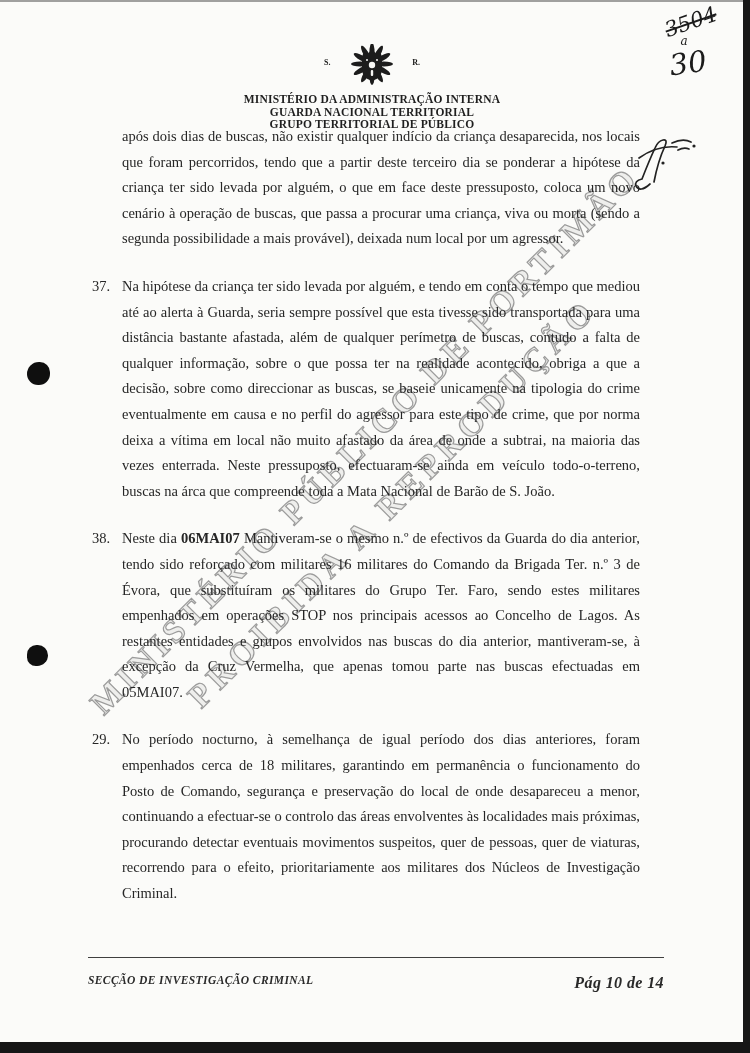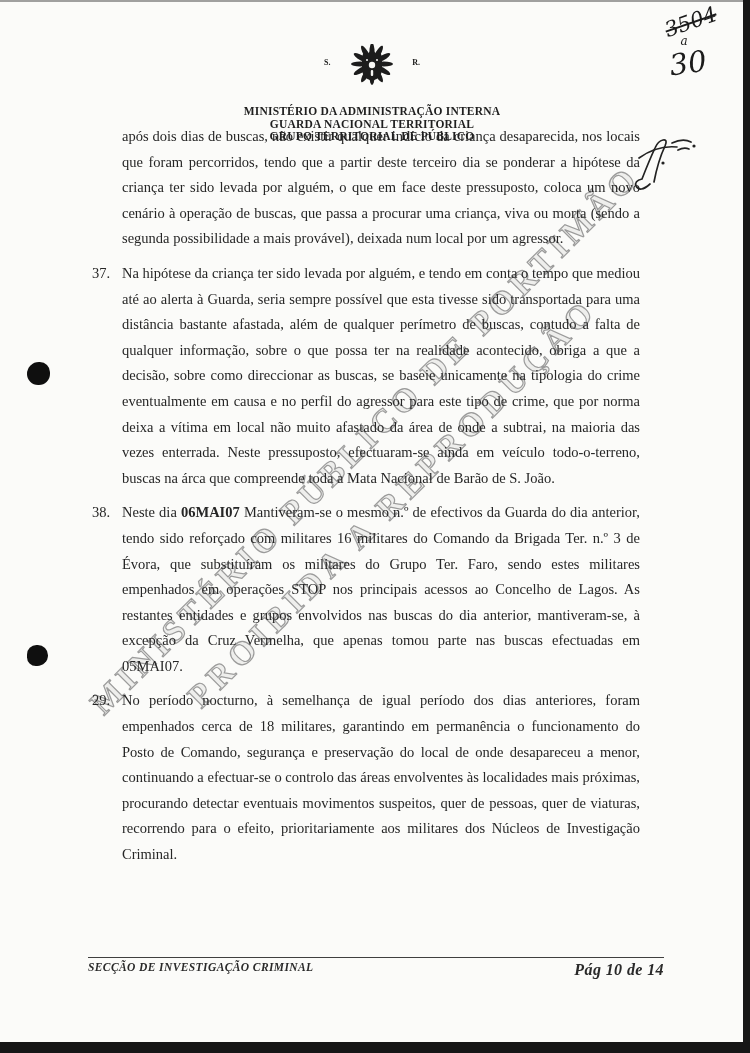--- a/index.html
+++ b/index.html
@@ -13,21 +13,21 @@
   .edge-right{position:absolute;top:0;right:0;width:7px;height:1053px;background:#181818;}
   .edge-bottom{position:absolute;bottom:0;left:0;width:750px;height:11px;background:#161616;}
 
   
   .header{position:absolute;top:44px;left:0;width:744px;text-align:center;z-index:3;}
   .emblem-wrap{position:relative;display:inline-block;width:96px;height:44px;}
   .emblem-letter{position:absolute;top:14px;font-size:8px;font-weight:bold;color:#1c1c1c;}
   .emblem-letter.s{left:0;}
   .emblem-letter.r{right:0;}
   .emblem-svg{position:absolute;left:13px;top:0;}
-  .header-lines{margin-top:13px;font-weight:bold;font-size:11.5px;line-height:12.5px;letter-spacing:.2px;color:#1f1f1f;}
+  .header-lines{margin-top:1px;font-weight:bold;font-size:11.5px;line-height:12.5px;letter-spacing:.2px;color:#1f1f1f;}
 
   
   .handwriting{position:absolute;top:10px;right:14px;width:90px;text-align:center;z-index:4;
     font-family:"DejaVu Serif", serif;font-style:italic;color:#1b1b1b;}
   .hw-crossed{display:inline-block;font-size:21px;transform:rotate(-19deg);
     text-decoration:line-through;text-decoration-thickness:2px;}
   .hw-a{font-size:12px;line-height:10px;margin-top:2px;margin-right:14px;}
   .hw-30{font-size:29px;line-height:30px;transform:rotate(-8deg);margin-top:2px;margin-right:6px;}
 
   
@@ -38,35 +38,35 @@
     color:rgba(190,190,190,0.22);
     -webkit-text-stroke:1.2px rgba(125,125,125,0.75);
   }
   .wm-line1{font-size:33px;letter-spacing:5px;white-space:nowrap;}
   .wm-line2{font-size:33px;letter-spacing:6px;white-space:nowrap;margin-top:27px;}
 
   
   .bodytext{position:absolute;left:92px;top:124px;width:548px;z-index:2;
     font-size:14.5px;line-height:25.6px;text-align:justify;}
   .intro{margin:0 0 0 30px;width:518px;}
-  .para{position:relative;padding-left:30px;margin:9px 0 0 0;}
+  .para{position:relative;padding-left:30px;margin:22px 0 0 0;}
   .pnum{position:absolute;left:0;top:0;}
   .bdate{font-weight:bold;font-family:Liberation Serif, serif;}
 
   
   .punch{position:absolute;background:#0f0f0f;z-index:3;}
   .punch1{left:27px;top:362px;width:23px;height:23px;border-radius:54% 46% 50% 50%;}
   .punch2{left:27px;top:645px;width:21px;height:21px;border-radius:48% 52% 55% 45%;}
 
   
   .rubric{position:absolute;left:626px;top:130px;z-index:3;}
 
   
   .footer{position:absolute;left:88px;top:957px;width:576px;z-index:2;
-    border-top:1.3px solid #3f3f3f;padding-top:3px;
+    border-top:1.3px solid #3f3f3f;padding-top:16px;
     display:flex;justify-content:space-between;
     font-style:italic;font-weight:bold;font-size:11.5px;letter-spacing:.4px;color:#2a2a2a;}
   .footer-right{font-size:16px;}
 </style>
 </head>
 <body>
 
 <div class="scan">
 
   <div class="edge-top"></div>

